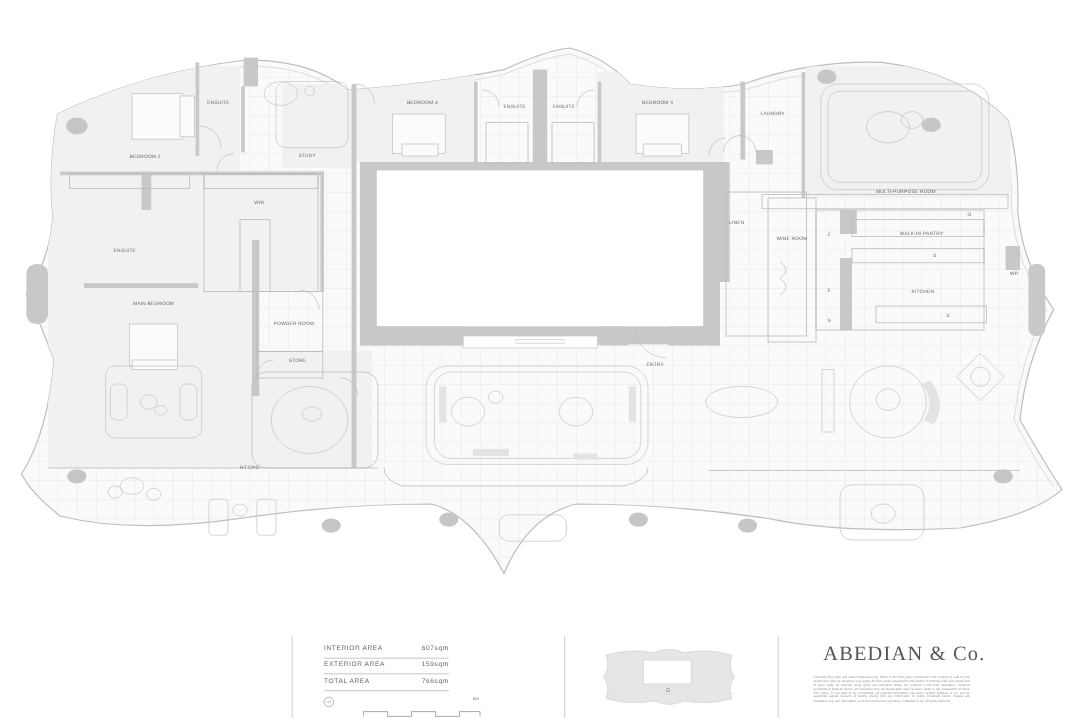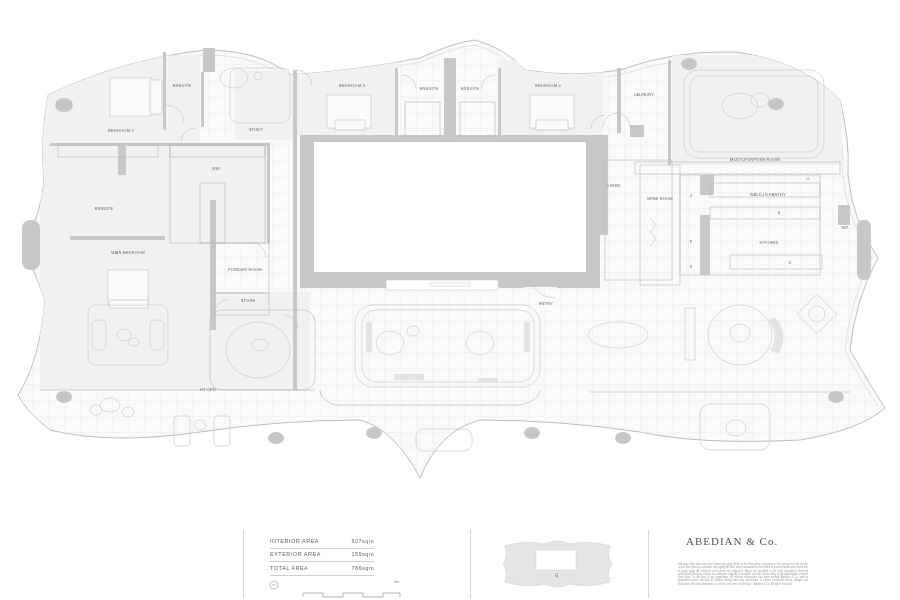--- a/index.html
+++ b/index.html
@@ -7,21 +7,21 @@
            font-family: "Liberation Sans", sans-serif; color: #555; }
     #plan { position: absolute; left: 0; top: 0; width: 900px; height: 520px; }
     .room-label { font-family: "Liberation Sans", sans-serif; font-size: 4px; fill: #666; letter-spacing: 0.2px; }
     .footer { position: absolute; left: 0; top: 520px; width: 900px; height: 80px; }
     .vsep { position: absolute; top: 530px; width: 1px; height: 68px; background: #d6d6d6; }
     .area-row { position: absolute; left: 270px; width: 104px; height: 14px; border-bottom: 1px solid #cfcfcf;
                 font-size: 5.5px; letter-spacing: 0.5px; color: #666; }
     .area-row .lbl { position: absolute; left: 0; top: 4px; }
     .area-row .val { position: absolute; right: 0; top: 4px; }
     .brand { position: absolute; left: 686px; top: 535px; font-family: "Liberation Serif", serif;
-             font-size: 11px; letter-spacing: 1px; color: #555; }
+             font-size: 17px; letter-spacing: 1px; color: #555; }
     .disclaimer { position: absolute; left: 678px; top: 563px; width: 130px; font-size: 2.6px;
                   line-height: 3.3px; color: #999; text-align: justify; }
     .scale-label { position: absolute; left: 394px; top: 580px; font-size: 3.5px; color: #777; }
     .keyplan-label { position: absolute; left: 555px; top: 573px; font-size: 4.5px; color: #666; }
   </style>
 </head>
 <body>
 
 <svg id="plan" viewBox="0 0 900 520" xmlns="http://www.w3.org/2000/svg">
   <defs>

